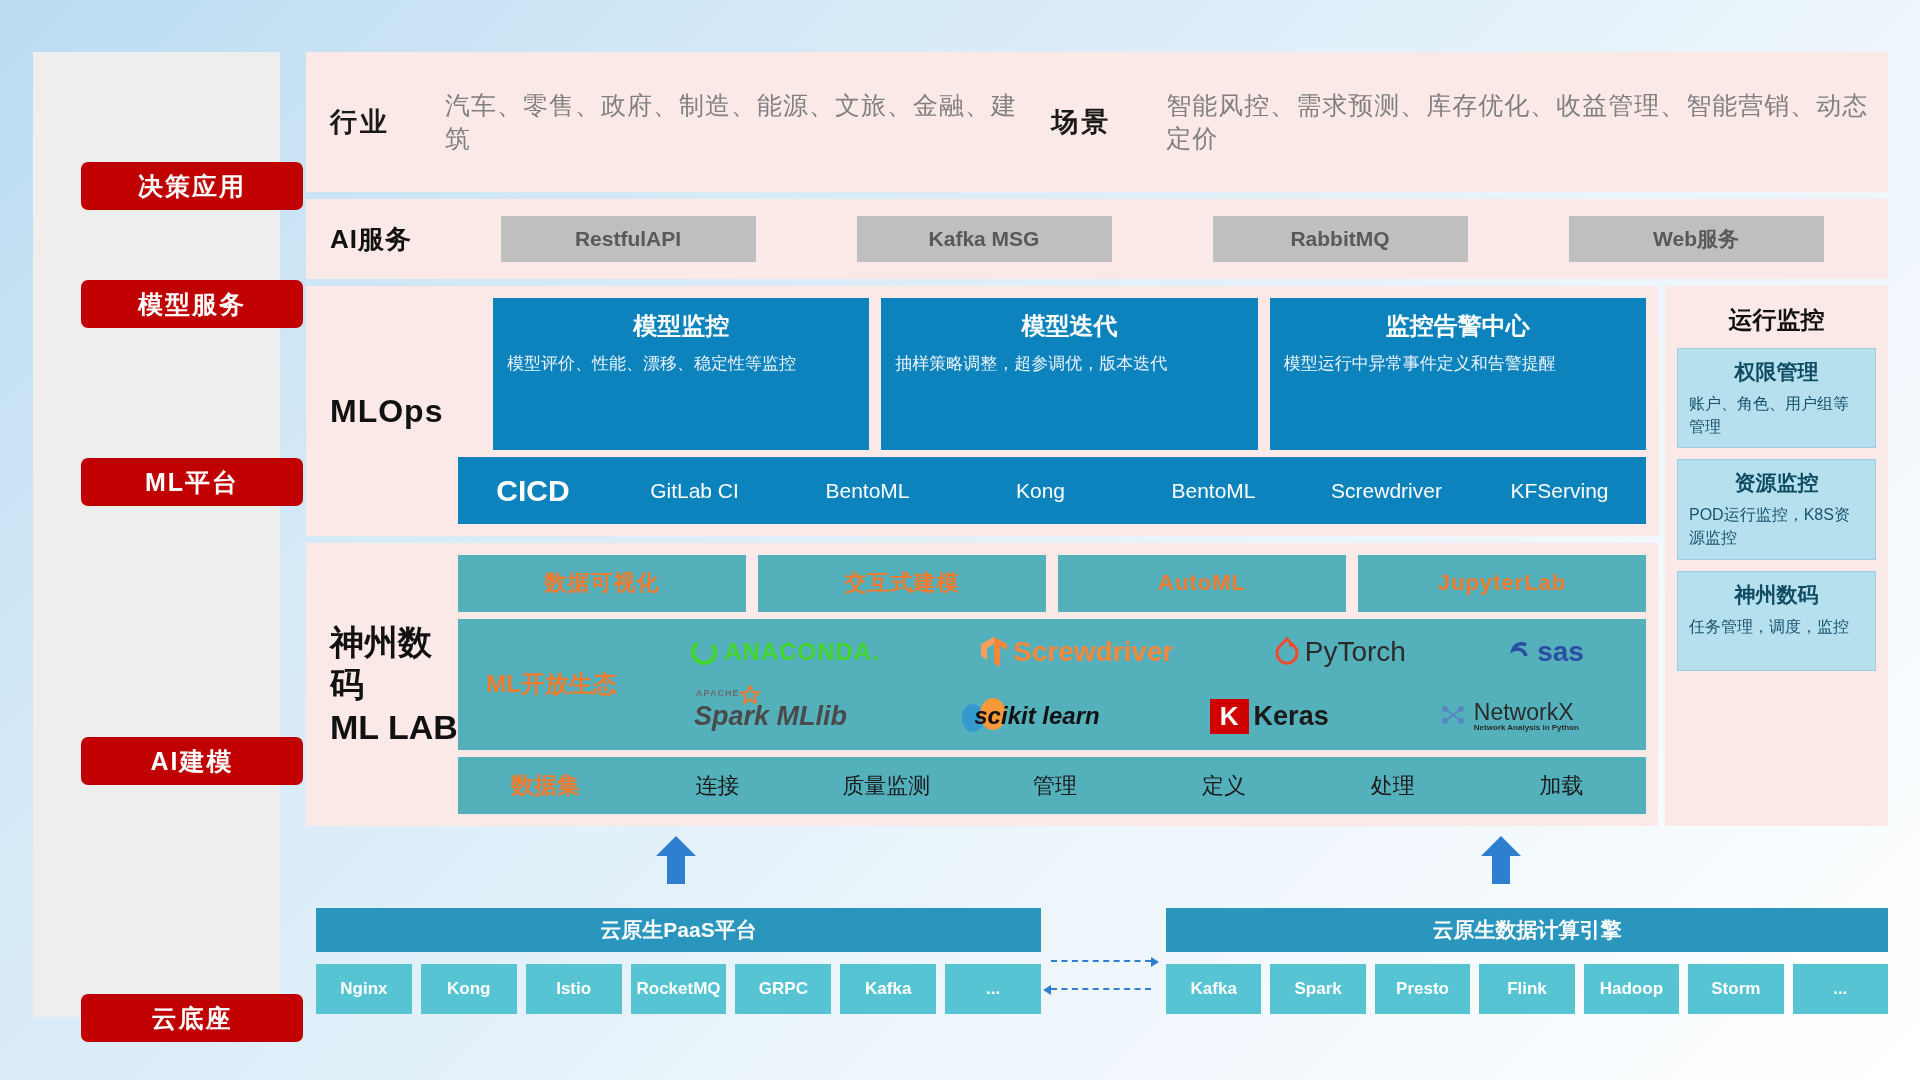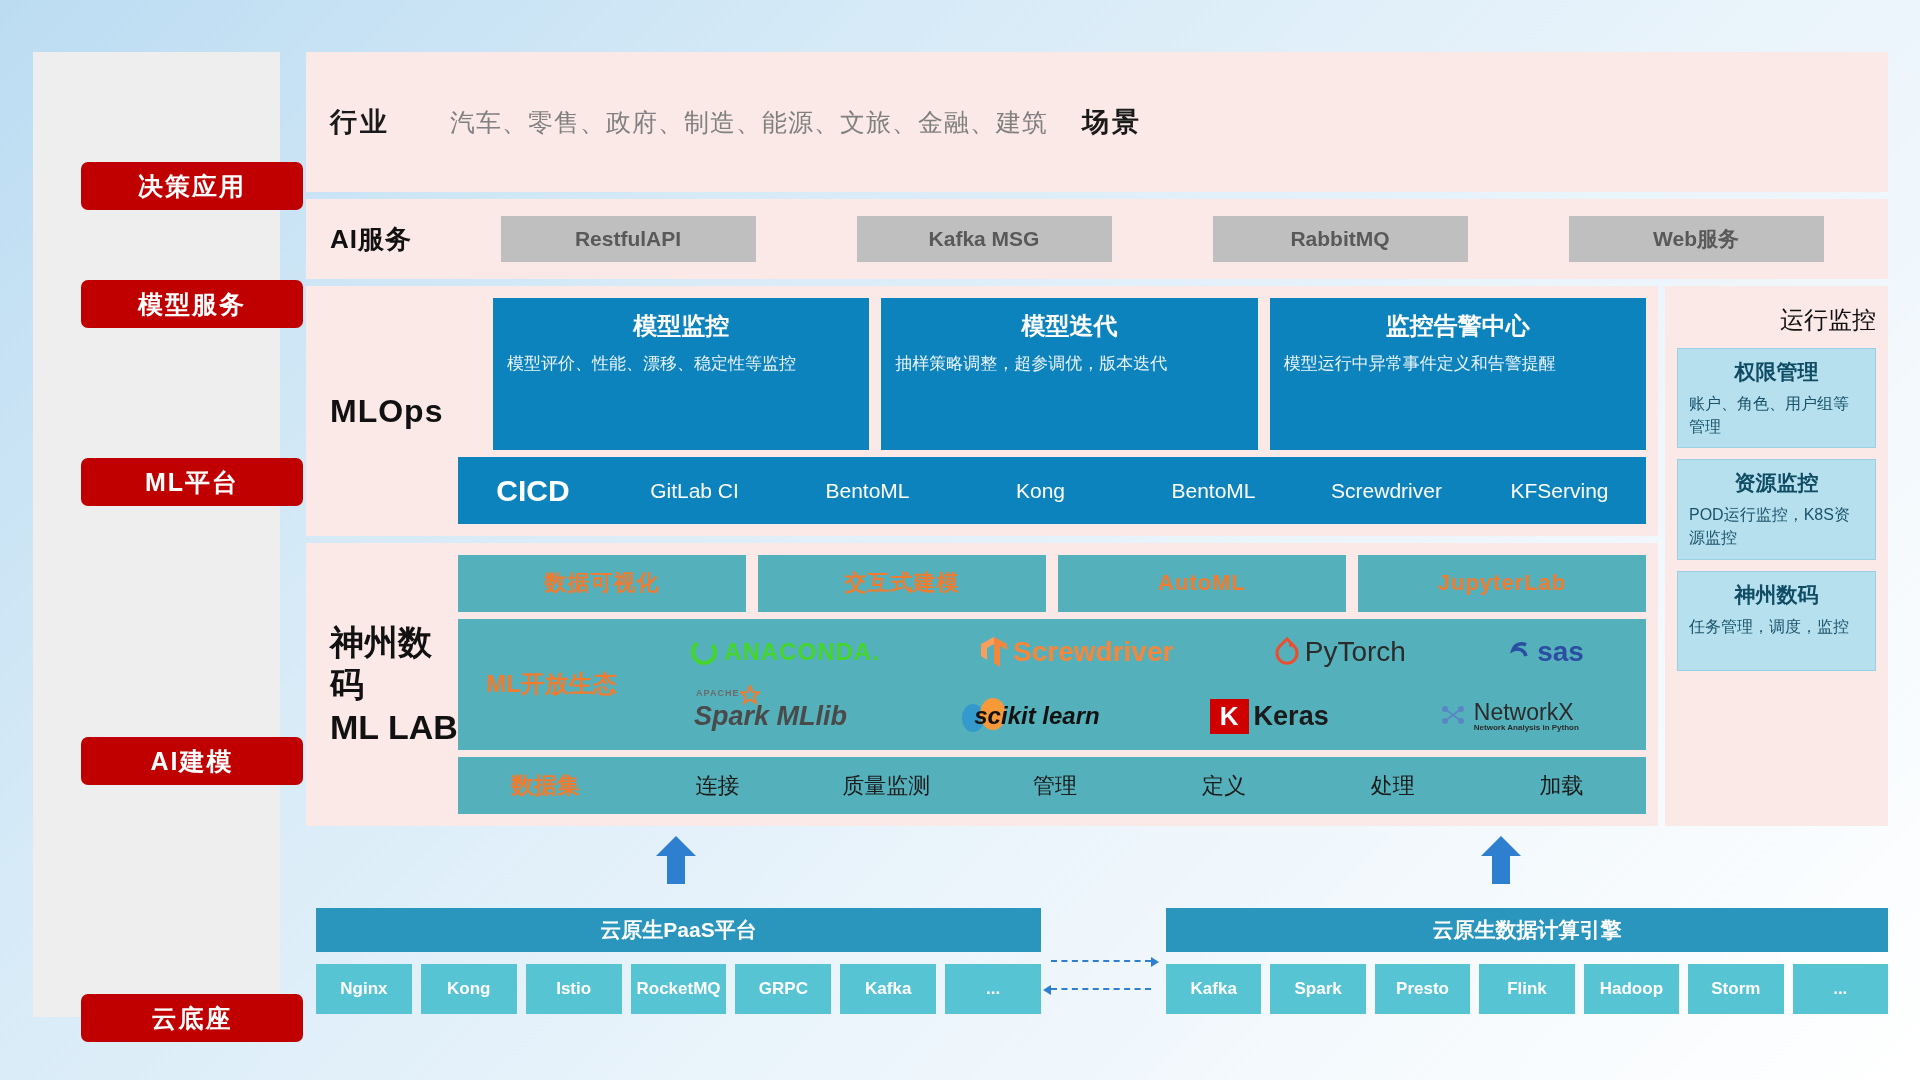--- a/index.html
+++ b/index.html
@@ -102,21 +102,21 @@
   .logo { display:flex; align-items:center; gap:5px; font-weight:bold; }
 
   .dataset-row {
     height:57px; background:#54b1bb; display:flex; align-items:center;
   }
   .dataset-title { width:175px; color:#f07b2e; font-size:23px; font-weight:bold; text-align:center;}
   .dataset-items { flex:1; display:flex; }
   .dataset-item { flex:1; text-align:center; color:#1b1b1b; font-size:22px; }
 
   
-  .mon-title { text-align:right; font-size:24px; font-weight:normal; color:#111; padding:8px 0 12px;}
+  .mon-title { text-align:center; font-size:24px; font-weight:bold; color:#111; padding:8px 0 12px;}
   .mon-card {
     background:#b7e0ef; margin-bottom:11px; padding:9px 11px; min-height:100px;
     border:1px solid #9ccfe4;
   }
   .mon-card h5 { font-size:21px; font-weight:bold; color:#0f4c63; text-align:center; margin-bottom:7px;}
   .mon-card p { font-size:16px; color:#19536b; line-height:1.42; }
 
   
   .cloud { position:absolute; left:306px; top:880px; width:1582px; height:150px; }
   .cloud-col { position:absolute; top:28px; }
@@ -182,20 +182,21 @@
   <div class="main">
 
     <div class="band band-top">
       <div style="display:flex;flex-direction:row;gap:34px;">
         <div class="toprow">
           <div class="toplabel">行业</div>
           <div class="topvalue">汽车、零售、政府、制造、能源、文旅、金融、建筑</div>
         </div>
         <div class="toprow">
           <div class="toplabel">场景</div>
+          <div class="topvalue">智能风控、需求预测、库存优化、收益管理、智能营销、动态定价</div>
         </div>
       </div>
     </div>
 
     <div class="band band-ai">
       <div class="ai-label">AI服务</div>
       <div class="ai-chips">
         <div class="ai-chip">RestfulAPI</div>
         <div class="ai-chip">Kafka MSG</div>
         <div class="ai-chip">RabbitMQ</div>

